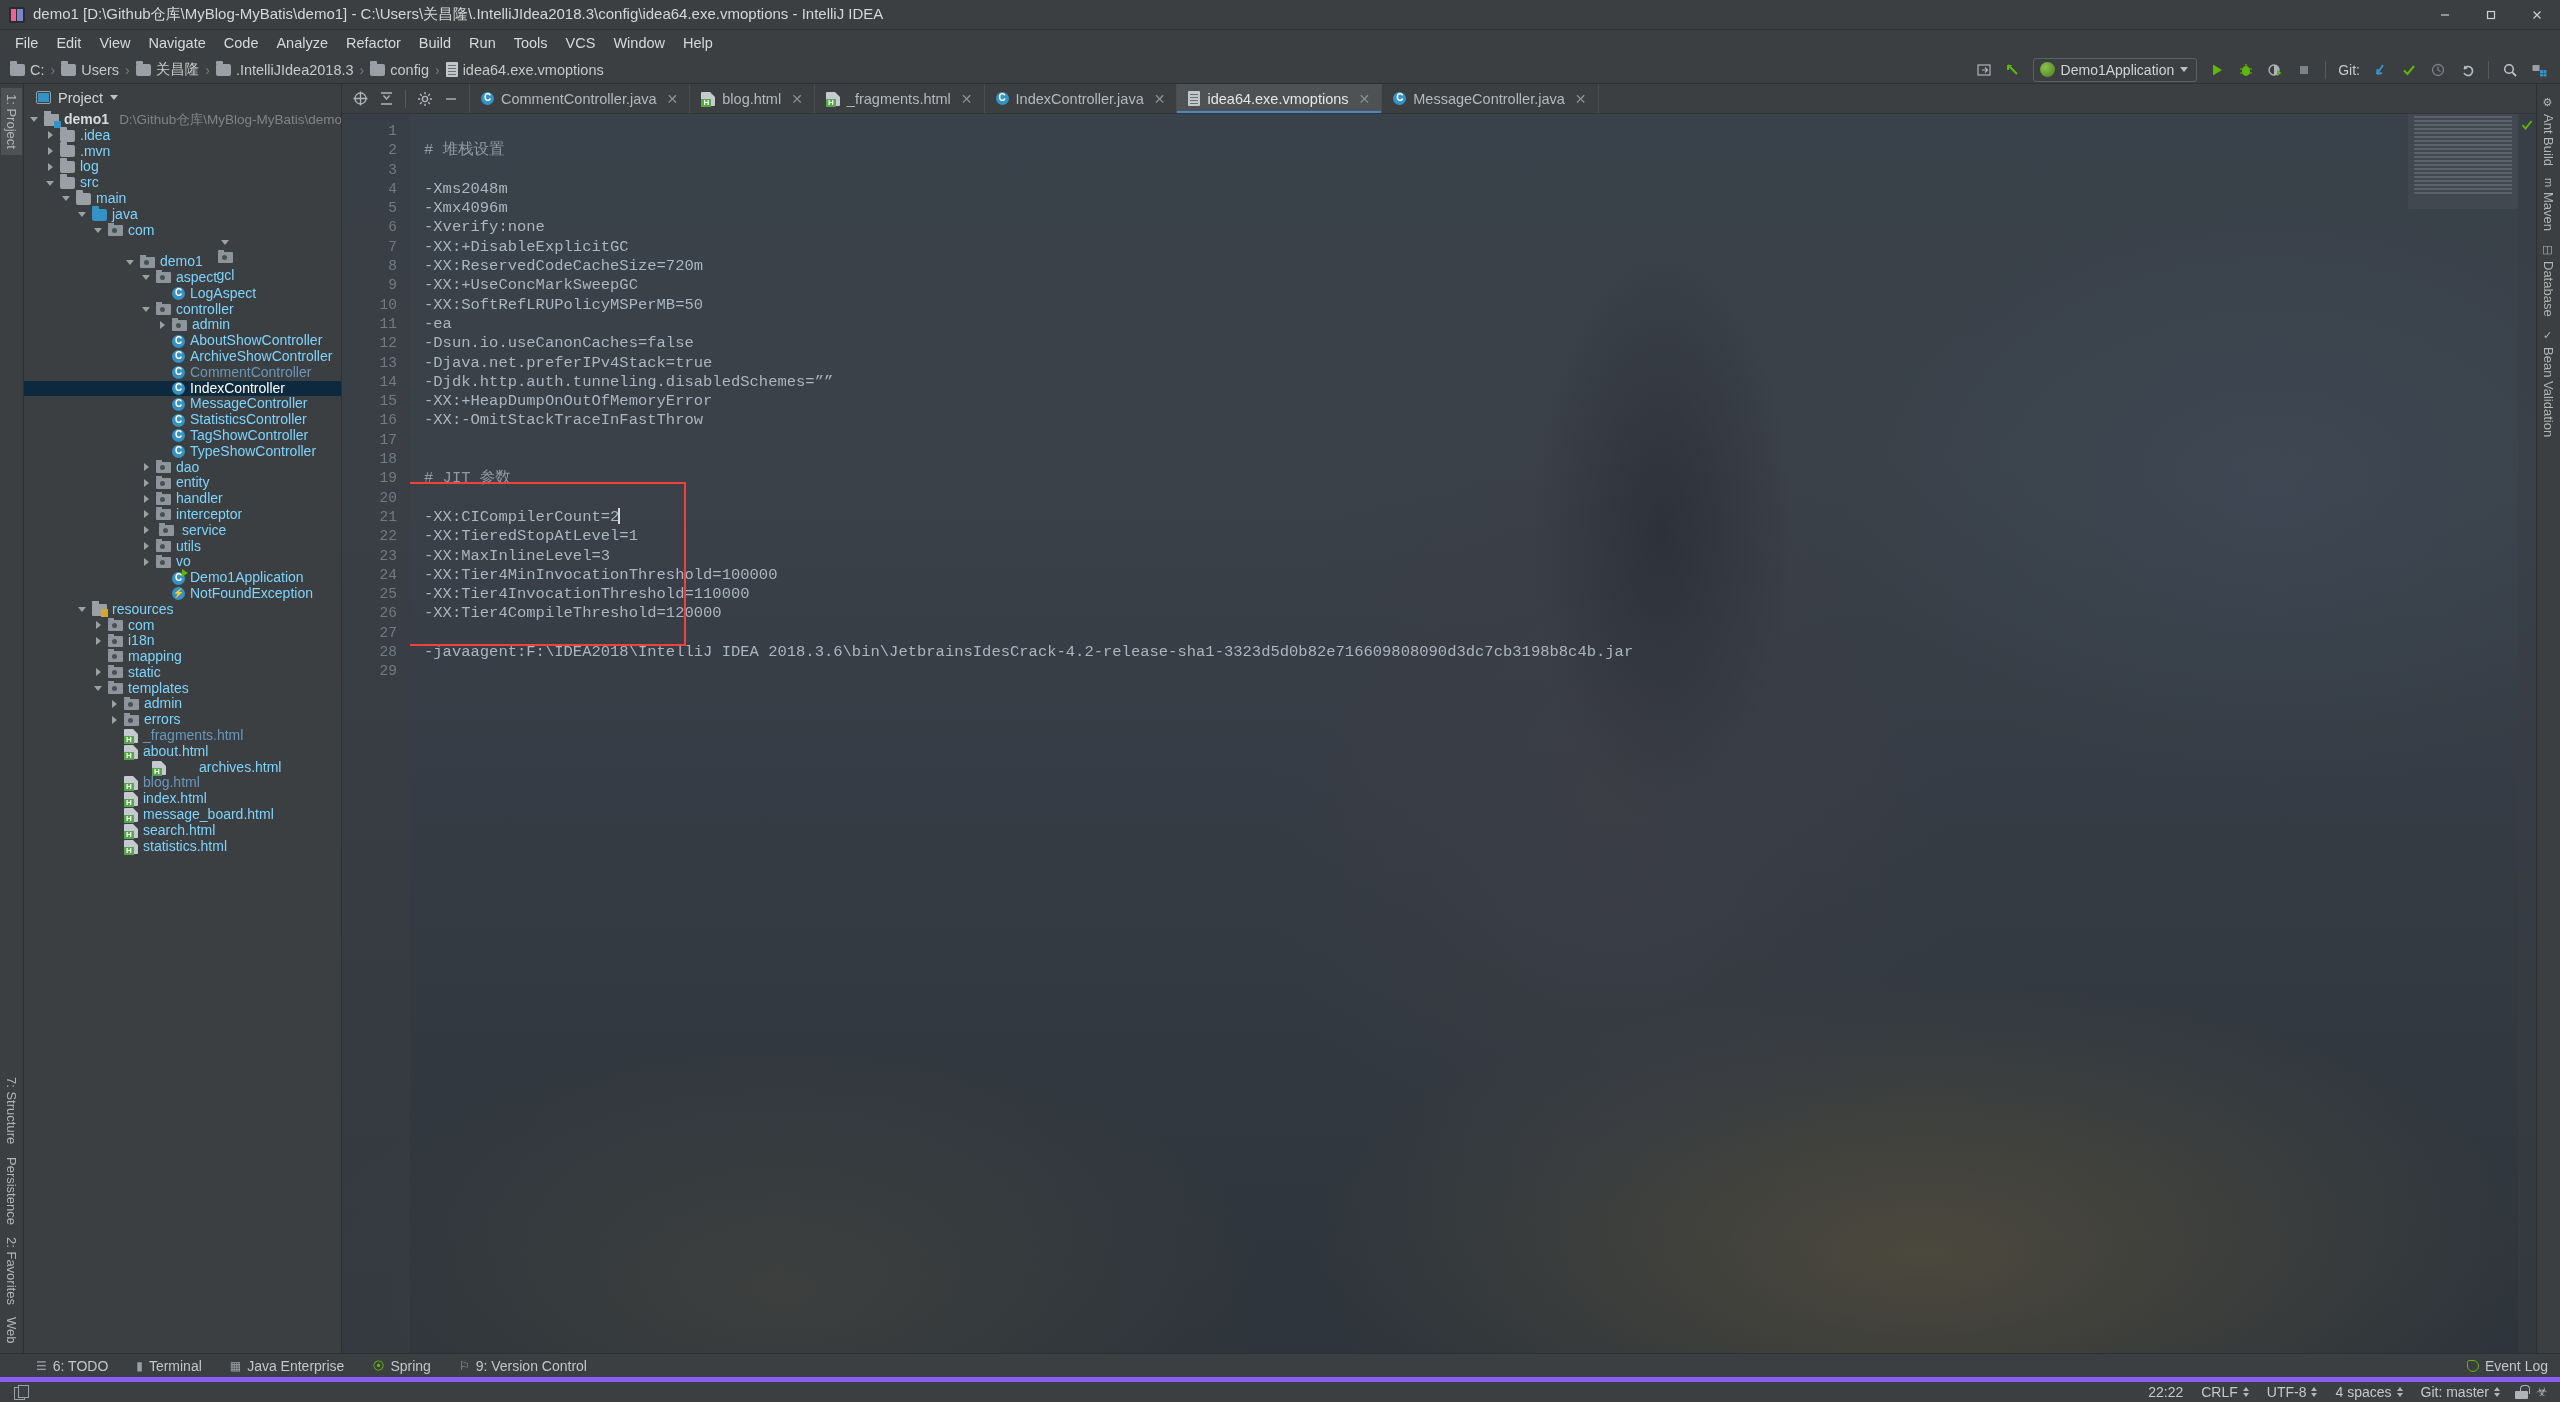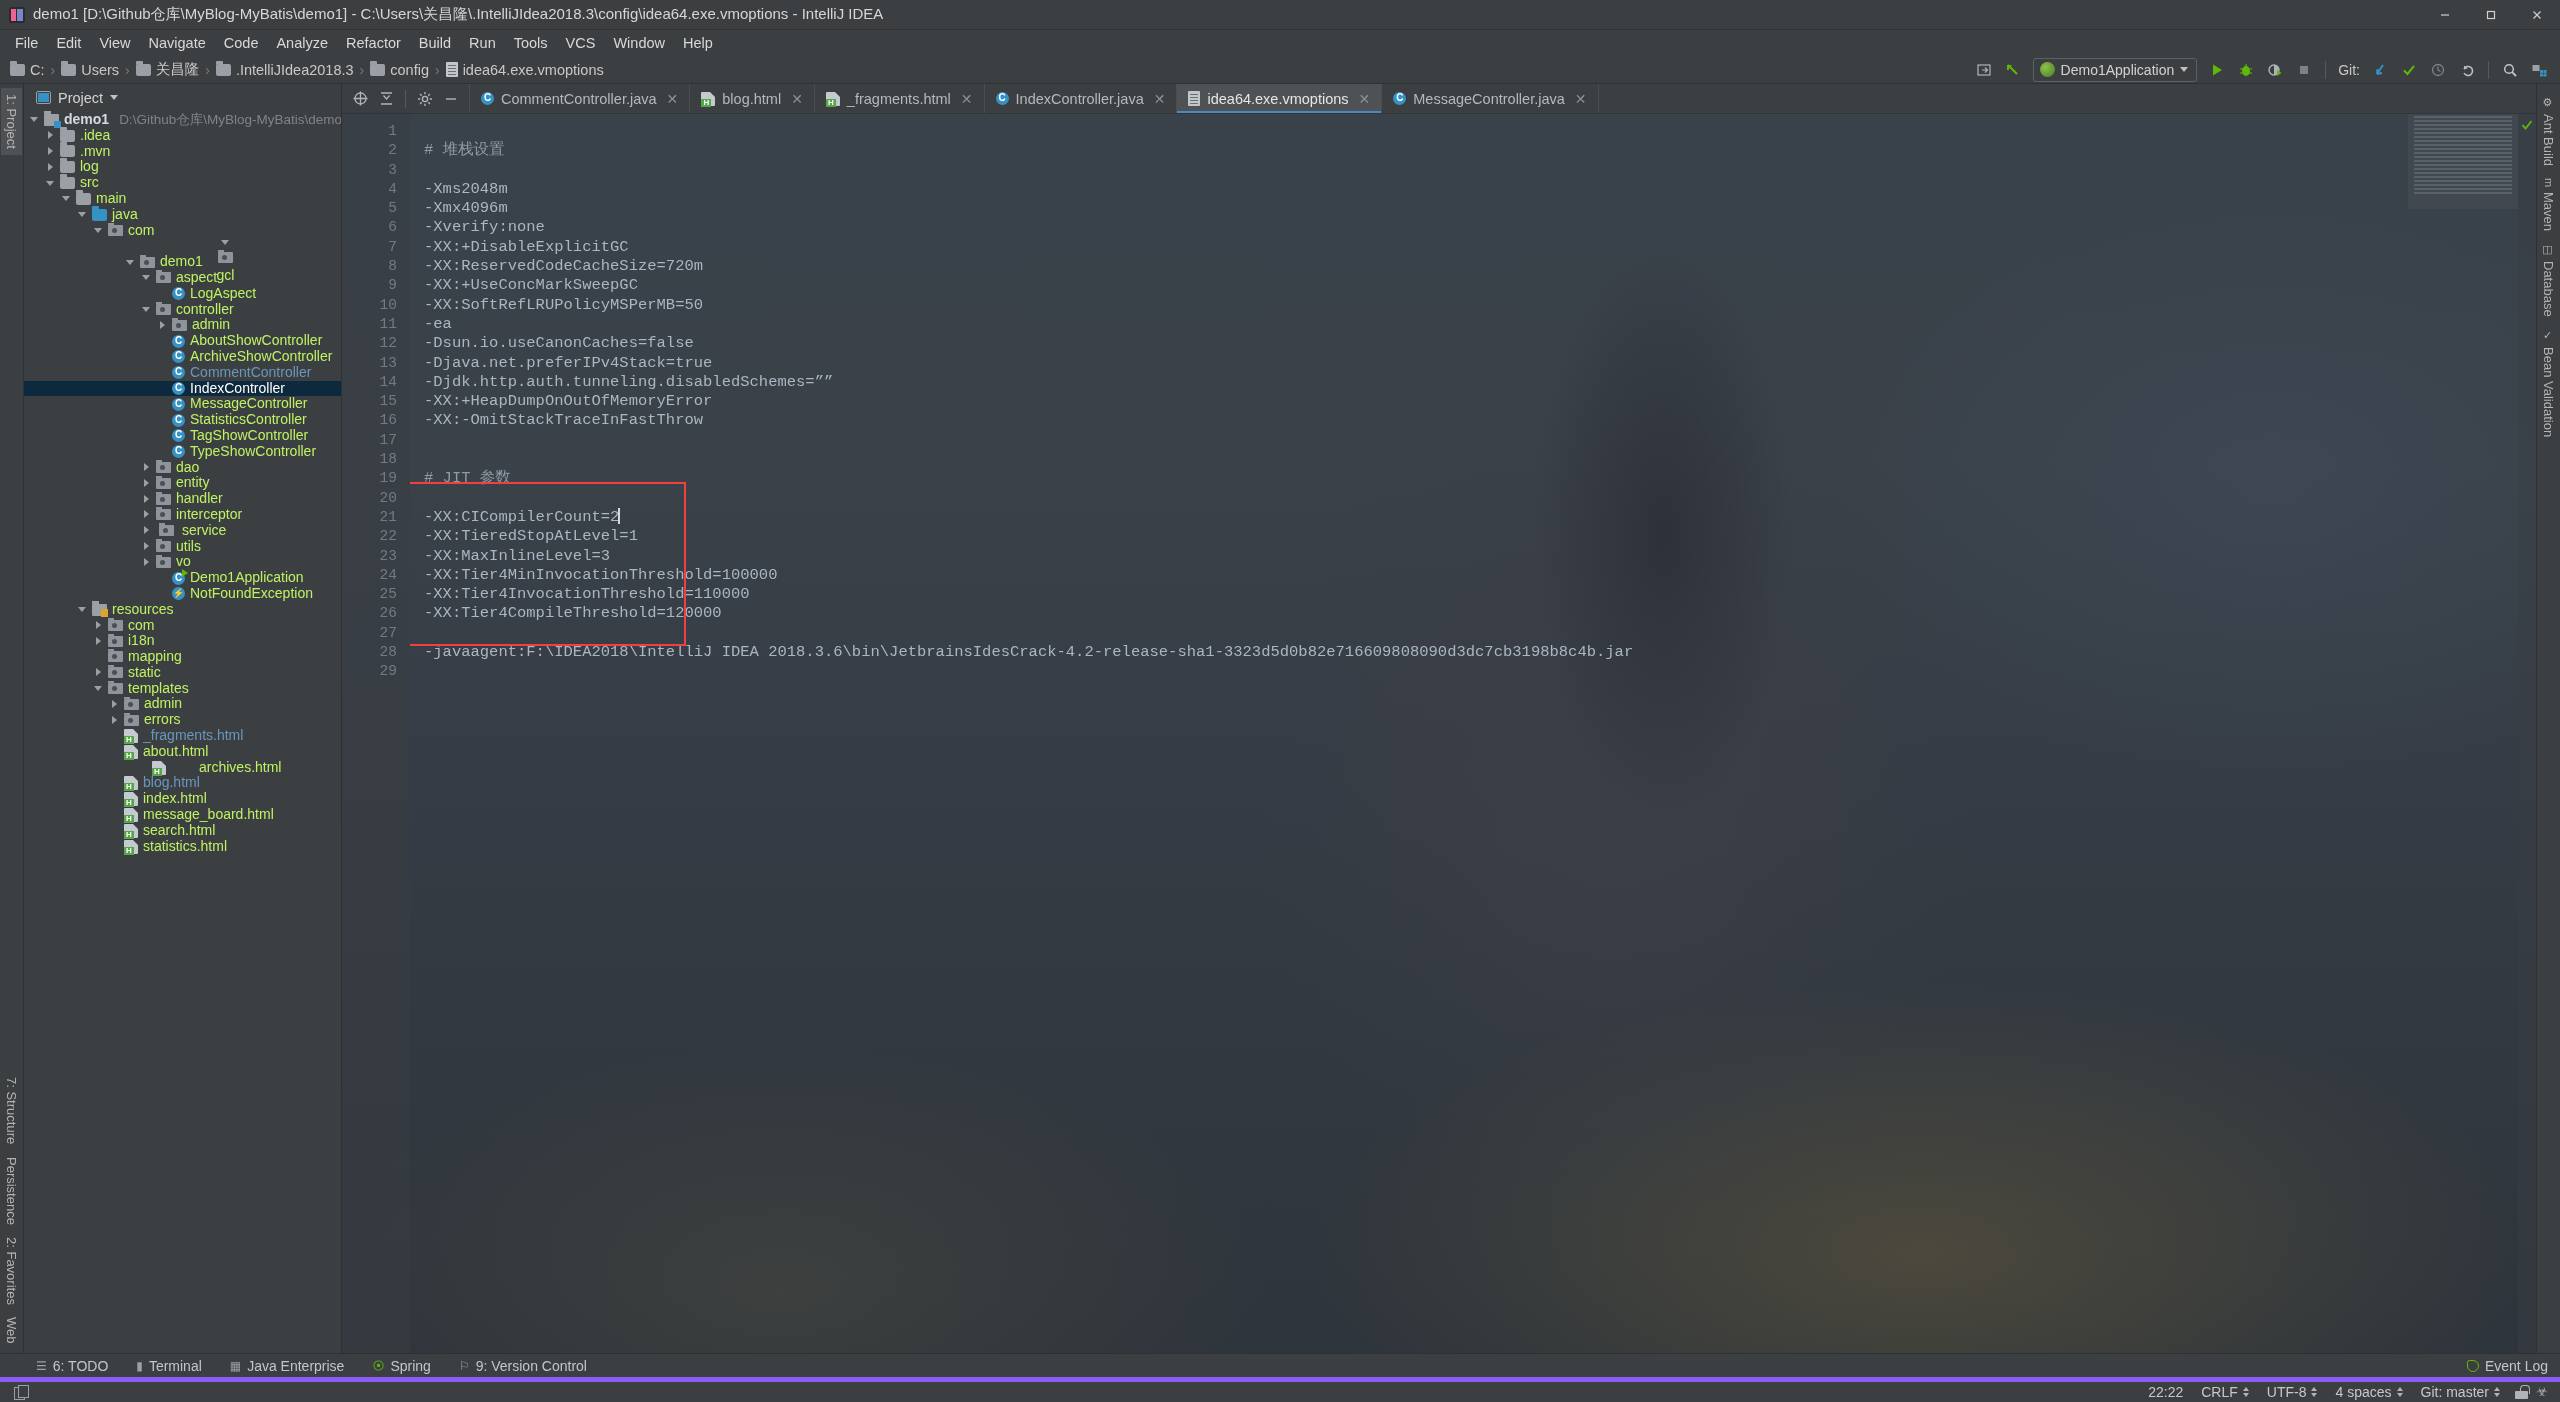--- a/index.html
+++ b/index.html
@@ -174,21 +174,21 @@
   .proj-title { font-size: 14.5px; color: #d4d4d4; }
   .tree {
     flex: 1; overflow: hidden; padding-top: 1px;
     font-size: 14px; color: #b6bbc0;
   }
   .row {
     height: 15.8px; display: flex; align-items: center; white-space: nowrap;
     padding-left: 4px; gap: 5px; line-height: 15.8px;
   }
   .row.sel { background: #0d293e; }
-  .row .lbl { font-size: 14px; color: #bef264; }
+  .row .lbl { font-size: 14px; color: #7dd3fc; }
   .row .lbl.b { font-weight: bold; color: #d8dbde; }
   .row .sub { font-size: 13.5px; color: #808387; margin-left: 5px; }
   .row .lbl.blue { color: #6897bb; }
   .row .lbl.sel-w { color: #ffffff; }
   .arrow {
     width: 9px; height: 9px; flex: 0 0 auto; position: relative;
   }
   .arrow.r::after {
     content: ""; position: absolute; left: 2px; top: 0px;
     border-left: 5px solid #9aa0a6;

